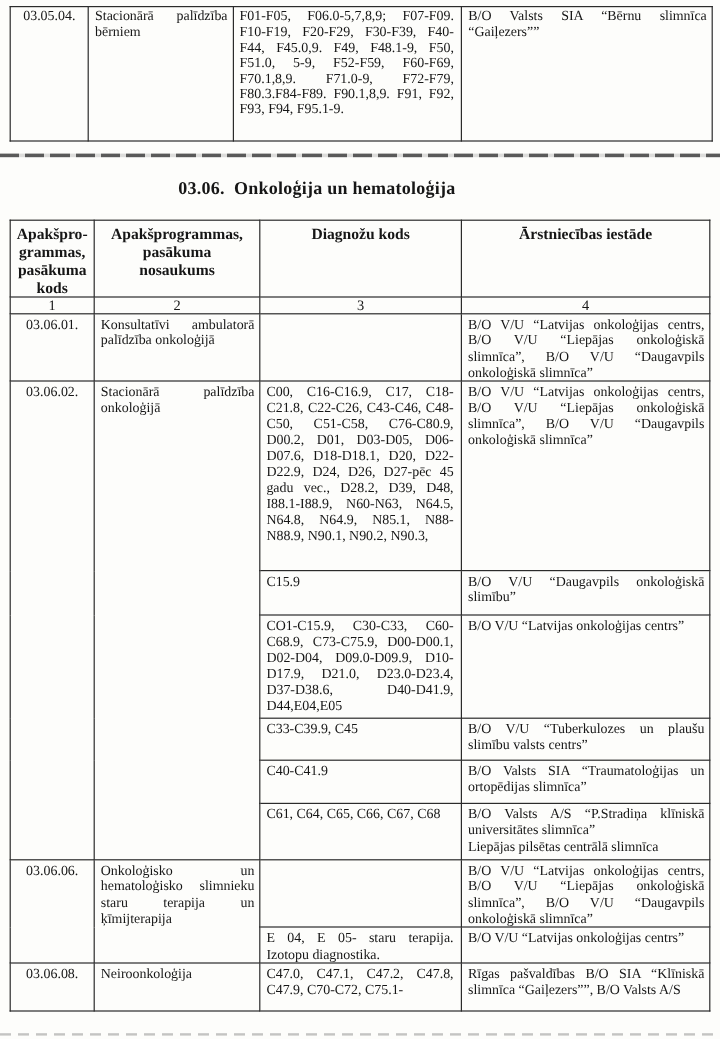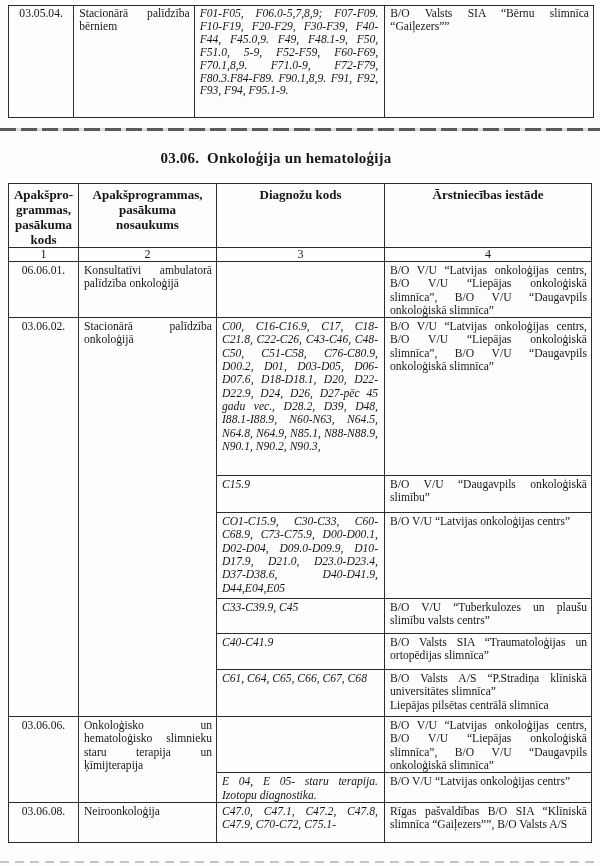--- a/index.html
+++ b/index.html
@@ -19,36 +19,36 @@
   }
   td, th { border:1.5px solid #2b2b2b; vertical-align:top; overflow:hidden; }
   td { padding:2px 4px 0 5px; }
 
   
   .top-table { position:absolute; top:5px; left:8px; width:586px; }
   .top-table td { line-height:12.9px;margin-left:44px; }
 
   
   .section-title {
-    position:absolute; top:150px; left:16px; width:520px;
+    position:absolute; top:150px; left:4px; width:520px;
     text-align:center; font-weight:bold; font-size:15px;
     letter-spacing:0.2px; white-space:pre;
   }
 
   
   .main-table { position:absolute; top:183px; left:8px; width:536px; }
   .main-table th {
     font-weight:bold; font-size:13px; line-height:15px;
     text-align:center; white-space:pre-line; padding:3px 3px 0 3px;
   }
   .num-row td { text-align:center; padding:0; line-height:13px; font-size:12px; }
 
   .c-code { text-align:center; padding-left:2px; padding-right:2px; }
   .c-name { text-align:justify; white-space:pre-line; }
-  .c-codes { text-align:justify; padding-right:6px;font-style:italic; }
+  .c-codes { text-align:justify; padding-right:6px; }
   .c-inst { text-align:justify; white-space:pre-line; }
 
   
   .rt  { height:112px; }
   .rh  { height:60px; }
   .rn  { height:12px; }
   .r1  { height:54px; }
   .r2a { height:158px; }
   .r2b { height:37px; }
   .r2c { height:86px; }
@@ -119,21 +119,21 @@
     </tr>
 
     <tr class="rn num-row">
       <td>1</td>
       <td>2</td>
       <td>3</td>
       <td>4</td>
     </tr>
 
     <tr class="r1">
-      <td class="c-code">06.06.01.</td>
+      <td class="c-code">03.06.01.</td>
       <td class="c-name">Konsultatīvi ambulatorā palīdzība onkoloģijā</td>
       <td class="c-codes"></td>
       <td class="c-inst">B/O V/U “Latvijas onkoloģijas centrs, B/O V/U “Liepājas onkoloģiskā slimnīca”, B/O V/U “Daugavpils onkoloģiskā slimnīca”</td>
     </tr>
 
     <tr class="r2a">
       <td class="c-code" rowspan="6">03.06.02.</td>
       <td class="c-name" rowspan="6">Stacionārā palīdzība onkoloģijā</td>
       <td class="c-codes">C00, C16-C16.9, C17, C18-C21.8, C22-C26, C43-C46, C48-C50, C51-C58, C76-C80.9,  D00.2, D01, D03-D05, D06-D07.6, D18-D18.1, D20, D22-D22.9, D24, D26, D27-pēc 45 gadu vec., D28.2, D39, D48, I88.1-I88.9, N60-N63, N64.5, N64.8, N64.9, N85.1, N88-N88.9, N90.1, N90.2, N90.3,</td>
       <td class="c-inst">B/O V/U “Latvijas onkoloģijas centrs, B/O V/U “Liepājas onkoloģiskā slimnīca”, B/O V/U “Daugavpils onkoloģiskā slimnīca”</td>

